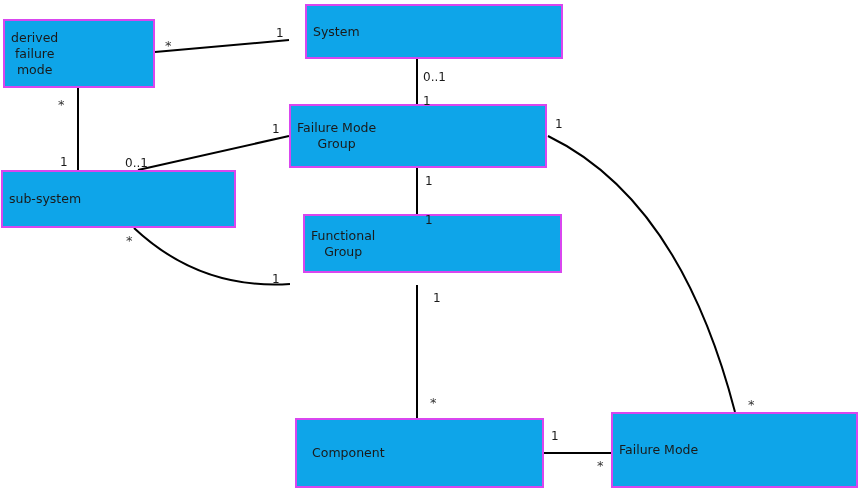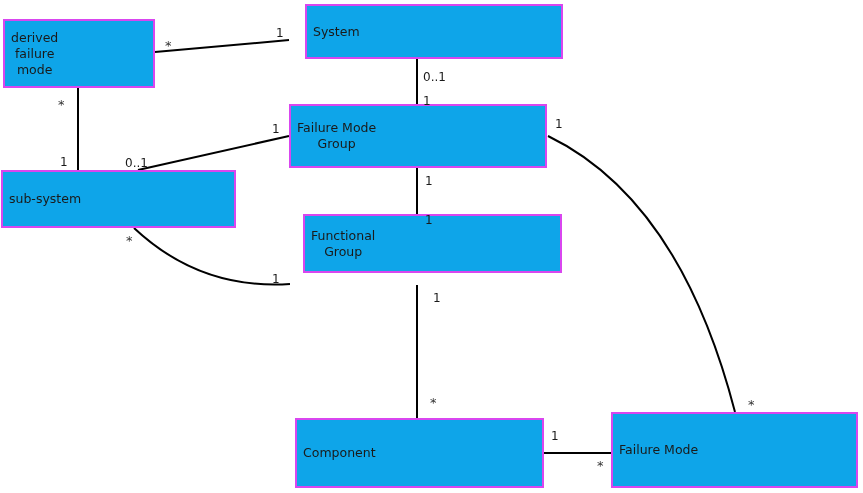--- a/index.html
+++ b/index.html
@@ -85,21 +85,21 @@
         <div class="uml-class-name">Failure Mode
 Group</div>
       </div>
       <div class="uml-class" style="left: 1px; top: 170px; width: 235px; height: 58px;">
         <div class="uml-class-name">sub-system</div>
       </div>
       <div class="uml-class" style="left: 290px; top: 214px; width: 259px; height: 59px; margin-left: 13px;">
         <div class="uml-class-name">Functional
 Group</div>
       </div>
-      <div class="uml-class" style="left: 295px; top: 418px; width: 249px; height: 70px;">
+      <div class="uml-class" style="left: 295px; top: 418px; width: 249px; height: 70px; padding-left: 9px;">
         <div class="uml-class-name">Component</div>
       </div>
       <div class="uml-class" style="left: 611px; top: 412px; width: 247px; height: 76px;">
         <div class="uml-class-name">Failure Mode</div>
       </div>
     </div>
   <div id="label-layer">
       <span class="mult-label star" style="left: 165px; top: 40px;">*</span>
       <span class="mult-label" style="left: 276px; top: 27px;">1</span>
       <span class="mult-label" style="left: 423px; top: 71px;">0..1</span>

